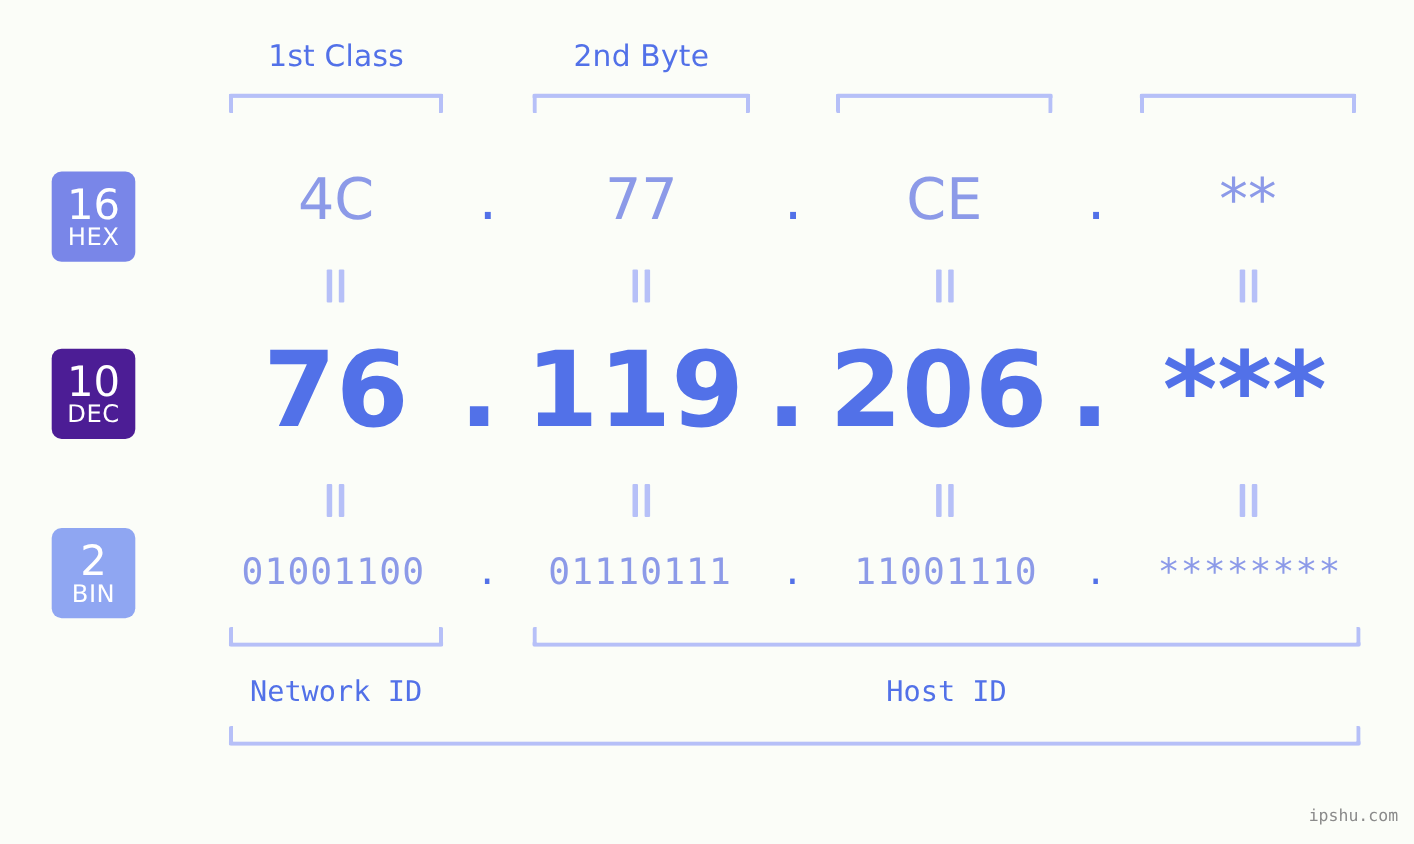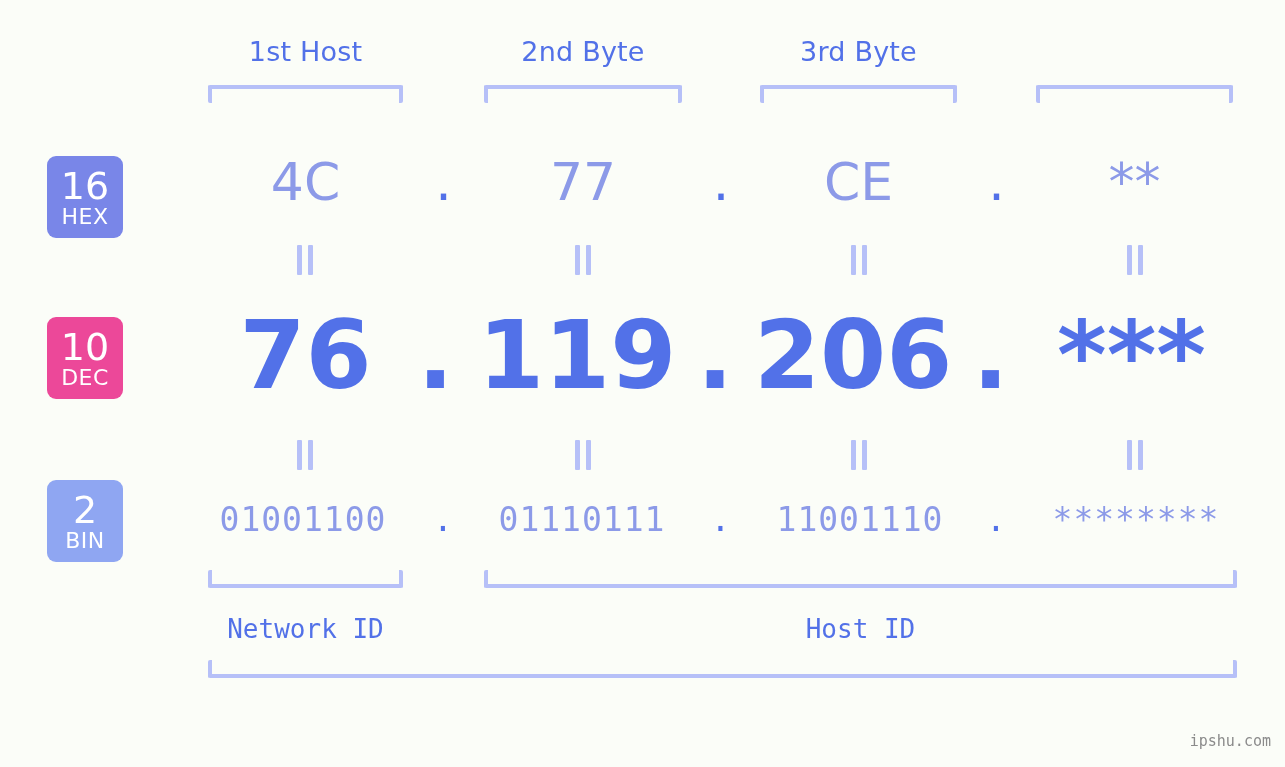--- a/index.html
+++ b/index.html
@@ -193,39 +193,36 @@
     color: #8b8b8b;
     letter-spacing: 0px;
   }
 </style>
 </head>
 <body>
 
 <div id="stage">
 
   <div class="byte-label" style="left:208px; width:195px;">
-    <span>1st Host</span>
+    <span>1st Class</span>
   </div>
   <div class="byte-label" style="left:484px; width:198px;">
     <span>2nd Byte</span>
-  </div>
-  <div class="byte-label" style="left:760px; width:197px;">
-    <span>3rd Byte</span>
   </div>
 
   <div class="bracket-down" style="left:208px; top:85px; width:195px;"></div>
   <div class="bracket-down" style="left:484px; top:85px; width:198px;"></div>
   <div class="bracket-down" style="left:760px; top:85px; width:197px;"></div>
   <div class="bracket-down" style="left:1036px; top:85px; width:197px;"></div>
 
   <div class="badge" style="top:156px; background:#7986e8;">
     <span class="num">16</span>
     <span class="word">HEX</span>
   </div>
-  <div class="badge" style="top:317px; background:#ec4899;">
+  <div class="badge" style="top:317px; background:#4c1d95;">
     <span class="num">10</span>
     <span class="word">DEC</span>
   </div>
   <div class="badge" style="top:480px; background:#8fa6f2;">
     <span class="num">2</span>
     <span class="word">BIN</span>
   </div>
 
   <div class="row-hex">
     <div class="cell" style="left:208px; width:195px;">4C</div>

